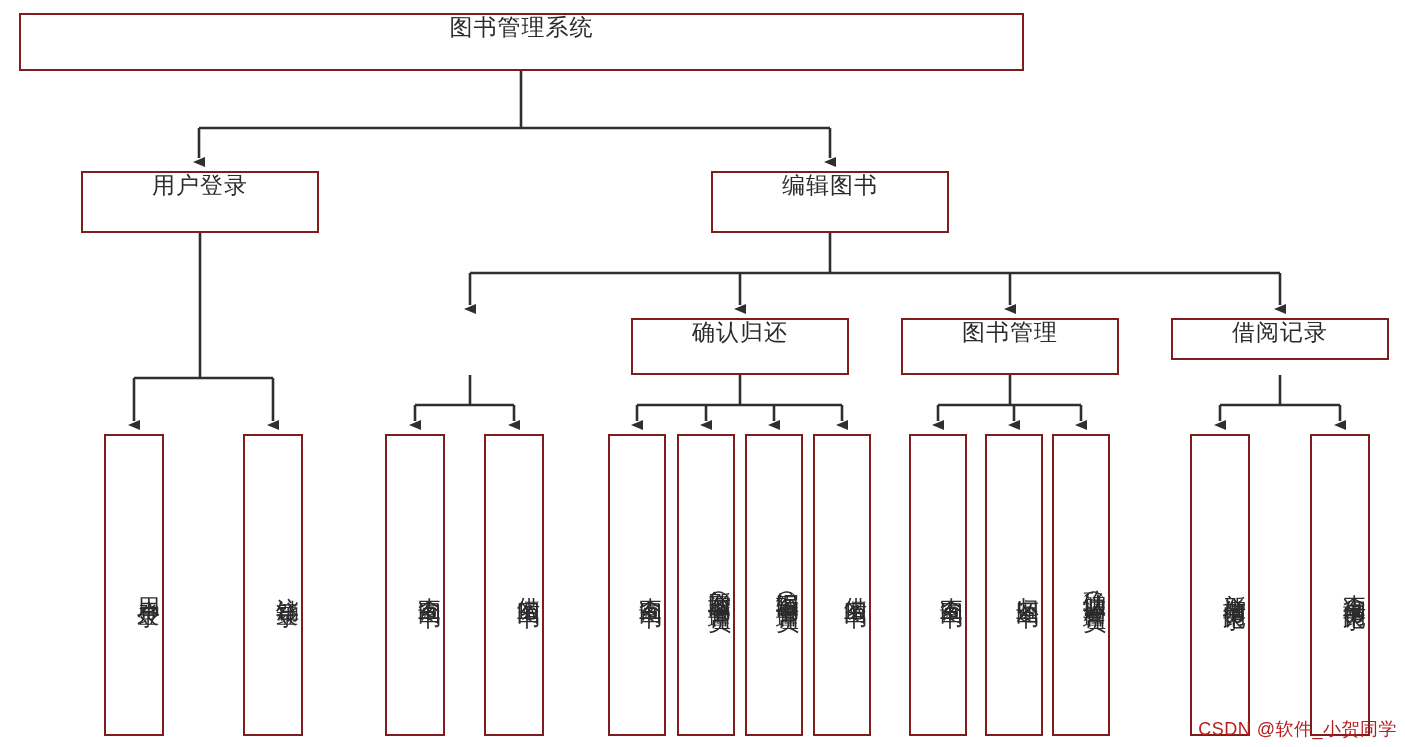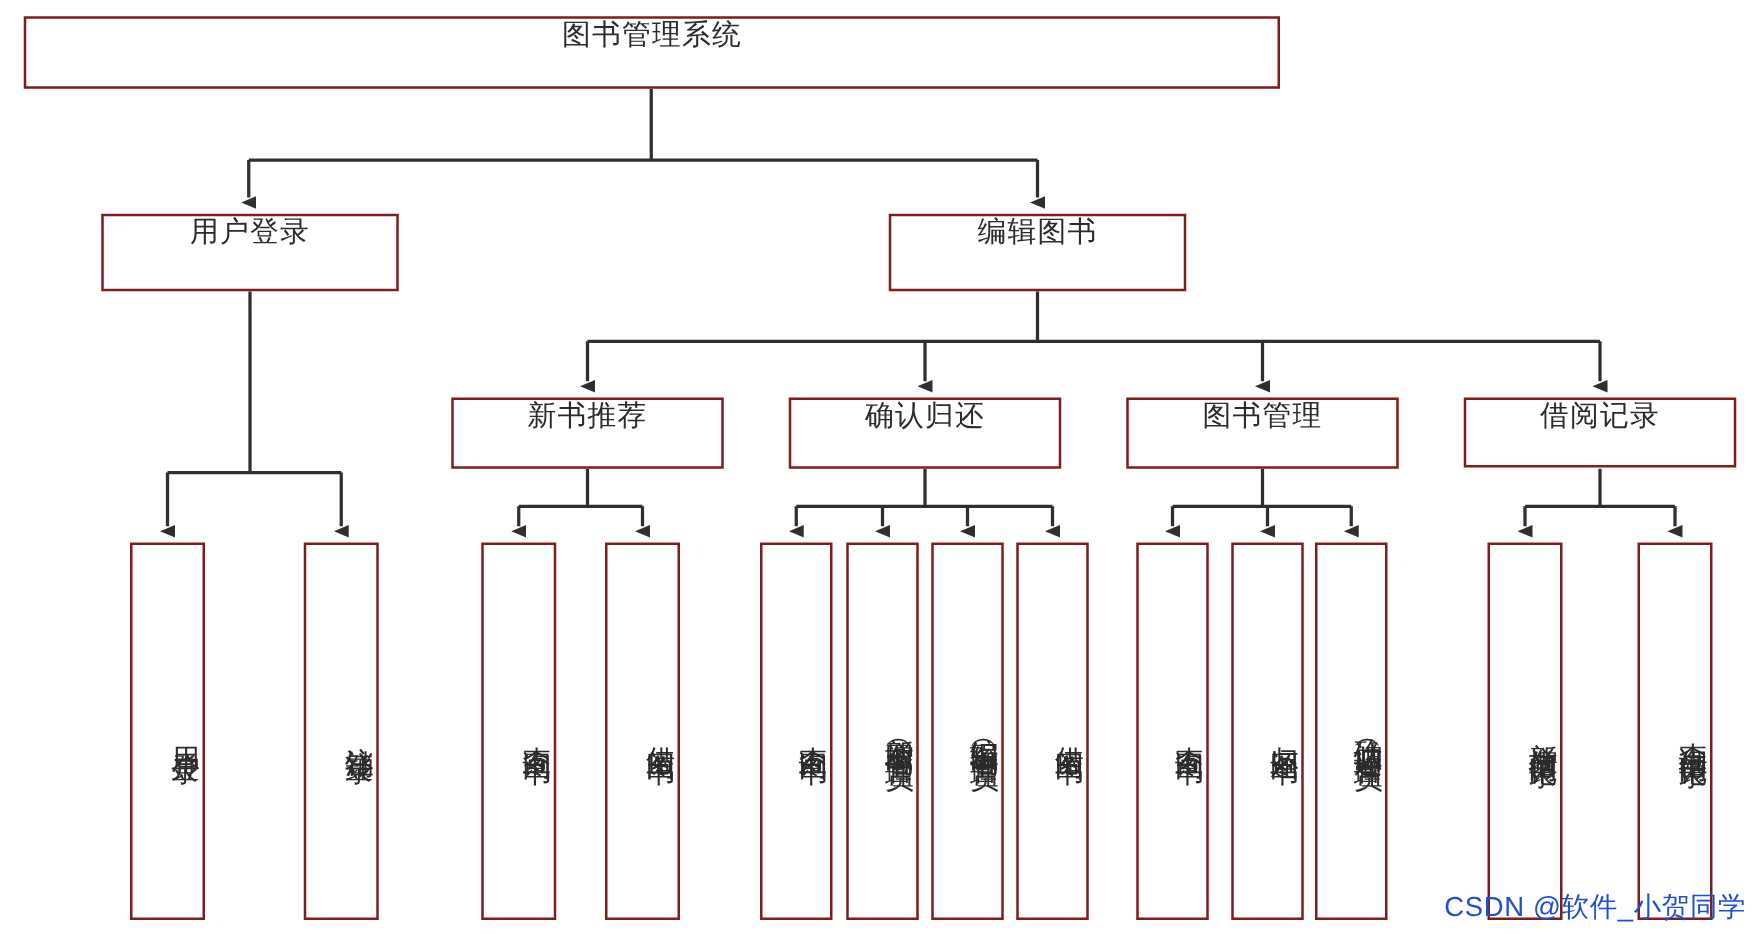--- a/index.html
+++ b/index.html
@@ -51,22 +51,22 @@
   .node.v .vtext {
     writing-mode: vertical-rl;
     text-orientation: upright;
     display: block;
     text-align: center;
   }
   .watermark {
     position: absolute;
     right: 8px;
     bottom: 6px;
-    font-size: 22px;
-    color: #1d4ed8;
+    font-size: 18px;
+    color: #b91c1c;
     letter-spacing: 0.5px;
     white-space: nowrap;
   }
 </style>
 </head>
 <body>
 
 <div id="canvas">
 
   <svg id="wires" viewBox="0 0 1405 747" width="1405" height="747" xmlns="http://www.w3.org/2000/svg">
@@ -123,30 +123,27 @@
     <span>图书管理系统</span>
   </div>
 
   <div class="node h" style="left: 81px; top: 171px; width: 238px; height: 62px;">
     <span>用户登录</span>
   </div>
   <div class="node h" style="left: 711px; top: 171px; width: 238px; height: 62px;">
     <span>编辑图书</span>
   </div>
 
-  <div class="node h" style="left: 361px; top: 318px; width: 218px; height: 57px;">
-    <span>新书推荐</span>
-  </div>
   <div class="node h" style="left: 631px; top: 318px; width: 218px; height: 57px;">
     <span>确认归还</span>
   </div>
   <div class="node h" style="left: 901px; top: 318px; width: 218px; height: 57px;">
     <span>图书管理</span>
   </div>
-  <div class="node h" style="left: 1171px; top: 318px; width: 218px; height: 56px;">
+  <div class="node h" style="left: 1171px; top: 318px; width: 218px; height: 42px;">
     <span>借阅记录</span>
   </div>
 
   <div class="node v" style="left: 104px; top: 434px; width: 60px; height: 302px;">
     <span class="vtext">用户登录</span>
   </div>
   <div class="node v" style="left: 243px; top: 434px; width: 60px; height: 302px;">
     <span class="vtext">注销登录</span>
   </div>
   <div class="node v" style="left: 385px; top: 434px; width: 60px; height: 302px;">

